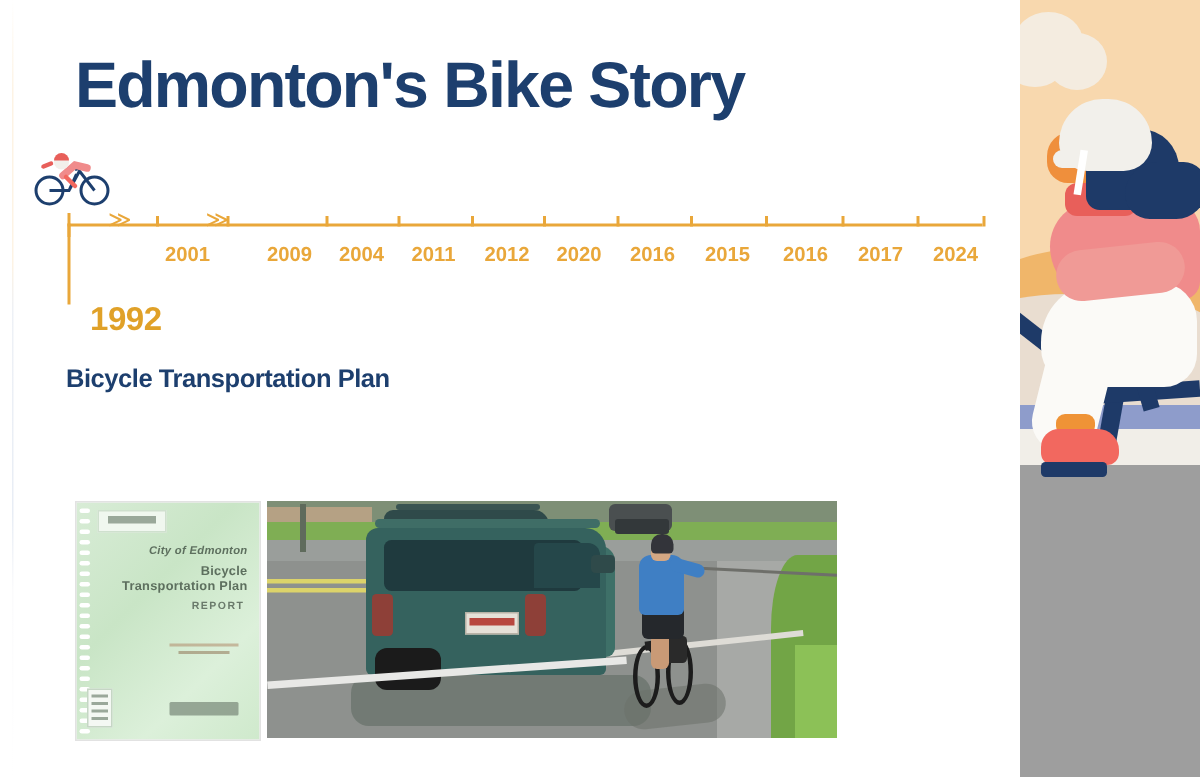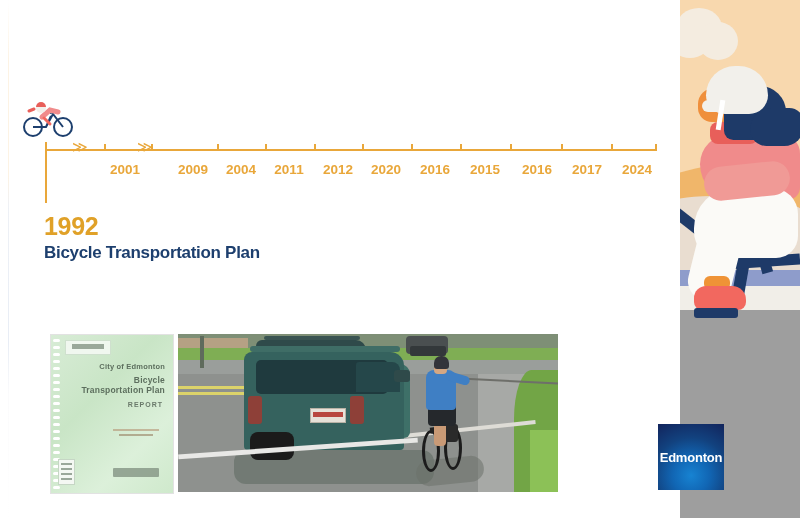--- a/index.html
+++ b/index.html
@@ -75,37 +75,37 @@
   .tl .tick{position:absolute;top:44px;width:2px;height:7px;background:#e9a73a;}
   .tl .brk{position:absolute;top:40px;color:#e9a73a;font-size:15px;line-height:15px;
     font-family:"Liberation Serif", serif;letter-spacing:-2px;}
   .tl .yr{position:absolute;top:62px;font-size:13.5px;font-weight:700;color:#e9a73a;
     transform:translateX(-50%);font-family:"Liberation Sans", sans-serif;white-space:nowrap;}
 
   
   .bike-icon{position:absolute;left:20px;top:96px;width:56px;height:44px;}
 
   
-  .year-big{position:absolute;left:44px;top:200px;font-size:25px;font-weight:700;color:#e0a128;
-    font-family:"Liberation Sans", sans-serif;letter-spacing:-0.3px;margin-top:12px;}
+  .year-big{position:absolute;left:60px;top:200px;font-size:22px;font-weight:700;color:#e0a128;
+    font-family:"Liberation Sans", sans-serif;letter-spacing:-0.3px;}
   .subhead{position:absolute;left:44px;top:243px;font-size:17px;font-weight:700;color:#1d3f6e;
     font-family:"Liberation Sans", sans-serif;letter-spacing:-0.3px;}
   .body{position:absolute;left:44px;top:272px;width:520px;font-size:12.2px;line-height:19px;
     color:#4a4a4a;font-family:"Liberation Sans", sans-serif;}
 
   
   .doc{position:absolute;left:50px;top:334px;width:122px;height:158px;
     background:linear-gradient(135deg,#d8ecd6 0%,#c9e5c6 38%,#dcf0da 72%,#cfe9cc 100%);
     border:1px solid #e2e2e2;overflow:hidden;}
   .doc .spiral{position:absolute;left:2px;top:4px;width:7px;height:150px;}
   .doc .spiral i{position:absolute;left:0;width:7px;height:3px;background:#ffffff;border-radius:2px;display:block;}
   .doc .tab{position:absolute;left:14px;top:5px;width:44px;height:13px;background:#f0f7ef;border:1px solid #cfe0ce;}
   .doc .tab b{display:block;margin:3px 6px;height:5px;background:#9aa89a;}
   .doc .t1{position:absolute;left:36px;top:27px;right:8px;font-size:7.5px;font-weight:700;color:#5d6f5e;
-    text-align:right;letter-spacing:0.2px;font-family:"Liberation Sans", sans-serif;}
+    text-align:right;letter-spacing:0.2px;font-family:"Liberation Sans", sans-serif;font-style:italic;}
   .doc .t2{position:absolute;left:18px;top:40px;right:8px;font-size:8.5px;font-weight:700;color:#5d6f5e;
     text-align:right;letter-spacing:0.2px;font-family:"Liberation Sans", sans-serif;}
   .doc .t3{position:absolute;right:10px;top:66px;font-size:7px;font-weight:700;color:#6a7a6b;
     letter-spacing:1px;font-family:"Liberation Sans", sans-serif;}
   .doc .scribble{position:absolute;left:62px;top:94px;width:46px;height:2px;background:#b08a6a;opacity:.55;}
   .doc .scribble2{position:absolute;left:68px;top:99px;width:34px;height:2px;background:#8a6a4a;opacity:.5;}
   .doc .foot{position:absolute;right:14px;bottom:16px;width:46px;height:9px;background:#7d8d7e;opacity:.75;border-radius:1px;}
   .doc .card{position:absolute;left:7px;bottom:8px;width:15px;height:24px;background:#f4f8f3;border:1px solid #c6d6c5;}
   .doc .card i{display:block;margin:3px 2px 0;height:2px;background:#9aa89a;}
 
@@ -193,24 +193,22 @@
       <div class="helmet-brim"></div>
       <div class="strap"></div>
       <div class="sock"></div>
       <div class="shoe"></div>
       <div class="pedal"></div>
     </div>
   </div>
 
   <div class="grey-band"></div>
 
-  <div class="edm-logo">
-    <span>Edmonton</span>
-  </div>
-
+
+  <div class="title">Edmonton's Bike Story</div>
 
   <svg class="bike-icon" viewBox="0 0 56 44">
     <circle cx="13" cy="31" r="9" fill="none" stroke="#1d3f6e" stroke-width="2"></circle>
     <circle cx="43" cy="31" r="9" fill="none" stroke="#1d3f6e" stroke-width="2"></circle>
     <path d="M13 31 L26 31 L33 18 L43 31 M26 31 L31 20" fill="none" stroke="#1d3f6e" stroke-width="2"></path>
     <path d="M30 17 L38 15" stroke="#1d3f6e" stroke-width="2"></path>
     <path d="M22 21 L30 14 L38 16" fill="none" stroke="#f08b8b" stroke-width="5" stroke-linecap="round"></path>
     <path d="M24 22 L30 28" stroke="#f2685f" stroke-width="3" stroke-linecap="round"></path>
     <circle cx="21" cy="12" r="5" fill="#f2f0eb"></circle>
     <path d="M16 11 a5 5 0 0 1 10 0 z" fill="#e85f5a"></path>

